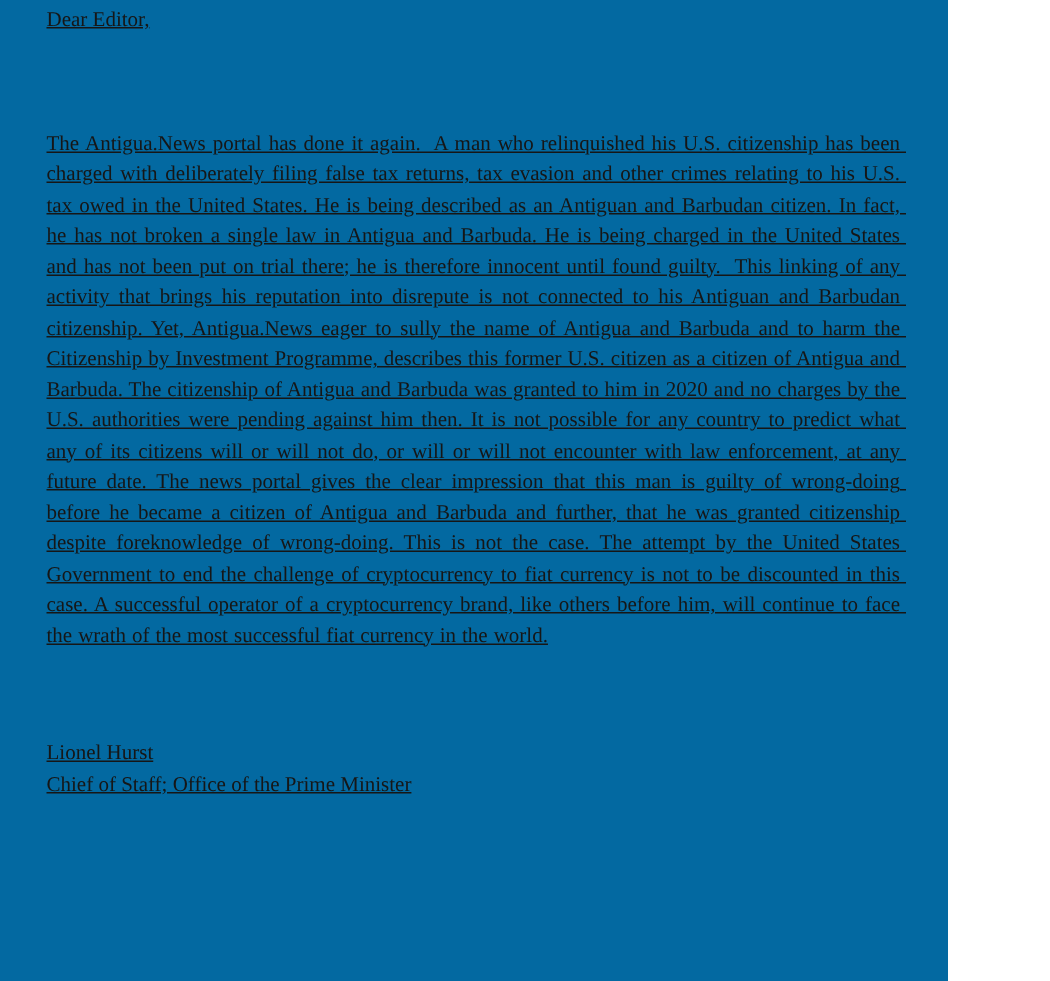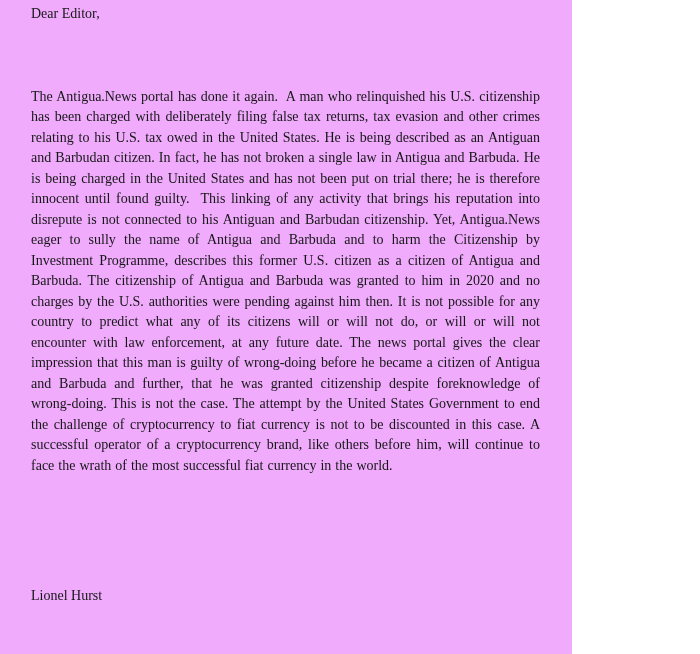--- a/index.html
+++ b/index.html
@@ -9,52 +9,54 @@
   }
   body {
     width: 700px;
     height: 654px;
     overflow: hidden;
     font-family: "Liberation Serif", "DejaVu Serif", serif;
     color: #161616;
   }
   .page {
     box-sizing: border-box;
-    width: 572px;
+    width: 632px;
     height: 654px;
     padding: 4px 32px 0 31px;
-    background: #f0abfc;
+    background: #0369a1;
+    text-decoration: underline;
   }
   .salutation {
     font-size: 14px;
     line-height: 20.5px;
     text-align: left;
     white-space: pre-wrap;
   }
   .body-text {
     margin-top: 62px;
     font-size: 14px;
     line-height: 20.5px;
     text-align: justify;
     white-space: pre-wrap;
     word-spacing: 0.5px;
   }
   .signature-block {
-    margin-top: 110px;
+    margin-top: 58px;
     font-size: 14px;
     line-height: 20.5px;
   }
   .signature-line {
     white-space: pre-wrap;
   }
 </style>
 </head>
 <body>
 
 <div class="page">
   <div class="salutation">Dear Editor,</div>
 
   <div class="body-text">The Antigua.News portal has done it again.  A man who relinquished his U.S. citizenship has been charged with deliberately filing false tax returns, tax evasion and other crimes relating to his U.S. tax owed in the United States. He is being described as an Antiguan and Barbudan citizen. In fact, he has not broken a single law in Antigua and Barbuda. He is being charged in the United States and has not been put on trial there; he is therefore innocent until found guilty.  This linking of any activity that brings his reputation into disrepute is not connected to his Antiguan and Barbudan citizenship. Yet, Antigua.News eager to sully the name of Antigua and Barbuda and to harm the Citizenship by Investment Programme, describes this former U.S. citizen as a citizen of Antigua and Barbuda. The citizenship of Antigua and Barbuda was granted to him in 2020 and no charges by the U.S. authorities were pending against him then. It is not possible for any country to predict what any of its citizens will or will not do, or will or will not encounter with law enforcement, at any future date. The news portal gives the clear impression that this man is guilty of wrong-doing before he became a citizen of Antigua and Barbuda and further, that he was granted citizenship despite foreknowledge of wrong-doing. This is not the case. The attempt by the United States Government to end the challenge of cryptocurrency to fiat currency is not to be discounted in this case. A successful operator of a cryptocurrency brand, like others before him, will continue to face the wrath of the most successful fiat currency in the world.</div>
 
   <div class="signature-block">
     <div class="signature-line">Lionel Hurst</div>
+    <div class="signature-line">Chief of Staff; Office of the Prime Minister</div>
   </div>
 </div>
 
 </body></html>

